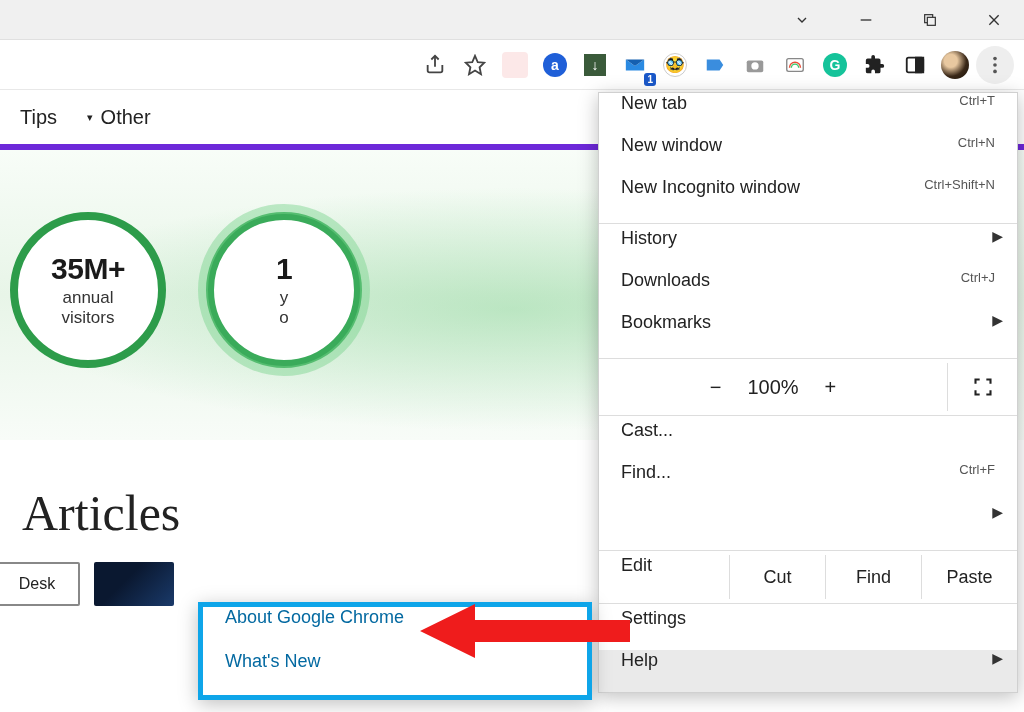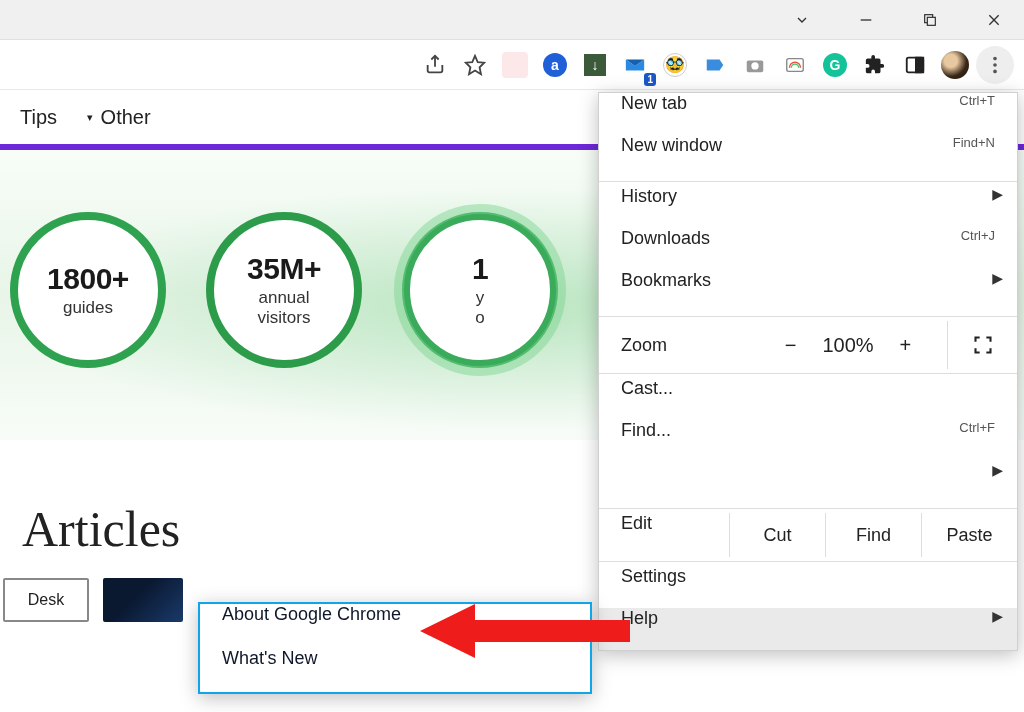--- a/index.html
+++ b/index.html
@@ -26,23 +26,23 @@
 .circles { position: absolute; top: 62px; left: 10px; display: flex; gap: 40px; }
 .circle { width: 156px; height: 156px; border-radius: 50%; background: #fff; display: flex; flex-direction: column; align-items: center; justify-content: center; border: 8px solid; position: relative; }
 .circle::after { content:""; position:absolute; inset:-16px; border-radius:50%; border:10px solid rgba(120,210,140,0.45); z-index:-1; }
 .circle.c1 { border-color: #2fa24f; }
 .circle.c2 { border-color: #34a853; }
 .circle.c3 { border-color: #2d9c4a; }
 .circle.c4 { border-color: #3aab5a; transform: translateX(0); }
 .circle .big { font-size: 30px; font-weight: 700; color: #1a1a1a; letter-spacing: -0.5px; }
 .circle .small { font-size: 17px; color: #333; text-align: center; line-height: 1.15; margin-top: 2px; }
 
-.heading { font-family: Georgia, "Times New Roman", serif; font-size: 50px; font-weight: 400; color: #222; margin: 60px 0 0 22px; }
-
-.thumbs { display: flex; gap: 14px; margin: 20px 0 0 0; padding-left: 9px; }
+.heading { font-family: Georgia, "Times New Roman", serif; font-size: 50px; font-weight: 400; color: #222; margin: 44px 0 0 22px; }
+
+.thumbs { display: flex; gap: 14px; margin: 20px 0 0 0; padding-left: 0; }
 .thumb1 { width: 86px; height: 44px; background: #fff; border: 2px solid #888; display: flex; align-items: center; justify-content: center; font-size: 16px; color: #222; border-radius: 2px; margin-left:-6px;}
 .thumb2 { width: 80px; height: 44px; background: linear-gradient(135deg, #0a1830 40%, #1a3a6a 100%); border-radius: 2px; }
 
 
 .main-menu { position: absolute; top: 92px; right: 6px; width: 420px; background: #fff; border: 1px solid #d0d0d0; box-shadow: 0 4px 18px rgba(0,0,0,0.25); font-size: 18px; color: #222; }
 .mm-row { display: flex; align-items: flex-start; height: 42px; padding: 0 22px; cursor: pointer; position: relative; }
 .mm-row:hover, .mm-row.hover { background: #eaeaea; }
 .mm-label { flex: 1; }
 .mm-short { color: #555; font-size: 13px; }
 .mm-arrow { position: absolute; right: 14px; font-size: 14px; color: #333; }
@@ -51,21 +51,21 @@
 .zoom-row .zlabel { padding-left: 22px; width: 150px; }
 .zoom-ctrl { flex: 1; display: flex; align-items: center; justify-content: center; gap: 26px; font-size: 20px; }
 .zoom-ctrl span { cursor: pointer; }
 .zoom-full { width: 70px; display: flex; align-items: center; justify-content: center; border-left: 1px solid #ddd; height: 100%; cursor: pointer; }
 .edit-row { display: flex; align-items: flex-start; height: 44px; }
 .edit-row .elabel { padding-left: 22px; width: 130px; }
 .edit-btns { flex: 1; display: flex; height: 100%; }
 .edit-btns div { flex: 1; display: flex; align-items: center; justify-content: center; border-left: 1px solid #ddd; cursor: pointer; }
 
 
-.sub-menu { position: absolute; top: 602px; left: 198px; width: 394px; background: #fff; border: 2px solid #0ea5e9; box-shadow: 0 4px 18px rgba(0,0,0,0.25); font-size: 18px; color: #0f172a; }
+.sub-menu { position: absolute; top: 602px; left: 198px; width: 394px; background: #fff; border: 5px solid #0ea5e9; box-shadow: 0 4px 18px rgba(0,0,0,0.25); font-size: 18px; color: #0369a1; }
 .sub-menu .mm-row { height: 44px; }
 
 
 .red-arrow { position: absolute; top: 596px; left: 420px; pointer-events: none; }
 
 
 .ext-badge { position: relative; }
 .ext-badge .badge { position: absolute; bottom: -2px; right: -2px; background: #1a58c9; color: #fff; font-size: 10px; font-weight: bold; padding: 1px 3px; border-radius: 3px; }
 </style>
 </head>
@@ -184,24 +184,20 @@
   </div>
   <div class="nav-spacer"></div>
   <div class="dark-mode">
     <span>Dark mode</span>
   </div>
 </div>
 
 <div class="hero">
   <div class="hero-glow"></div>
   <div class="circles">
-    <div class="circle c1">
-      <div class="big">1800+</div>
-      <div class="small">guides</div>
-    </div>
     <div class="circle c3">
       <div class="big">35M+</div>
       <div class="small"><span>annual</span><br><span>visitors</span></div>
     </div>
     <div class="circle c4">
       <div class="big">1</div>
       <div class="small"><span>y</span><br><span>o</span></div>
     </div>
   </div>
 </div>
@@ -215,38 +211,41 @@
   <div class="thumb2"></div>
 </div>
 
 <div class="main-menu">
   <div class="mm-row">
     <span class="mm-label">New tab</span>
     <span class="mm-short">Ctrl+T</span>
   </div>
   <div class="mm-row">
     <span class="mm-label">New window</span>
-    <span class="mm-short">Find+N</span>
+    <span class="mm-short">Ctrl+N</span>
+  </div>
+  <div class="mm-row">
+    <span class="mm-label">New Incognito window</span>
+    <span class="mm-short">Ctrl+Shift+N</span>
   </div>
   <div class="mm-sep"></div>
   <div class="mm-row">
     <span class="mm-label">History</span>
     <span class="mm-arrow">▶</span>
   </div>
   <div class="mm-row">
     <span class="mm-label">Downloads</span>
     <span class="mm-short">Ctrl+J</span>
   </div>
   <div class="mm-row">
     <span class="mm-label">Bookmarks</span>
     <span class="mm-arrow">▶</span>
   </div>
   <div class="mm-sep"></div>
   <div class="zoom-row">
-    <span class="zlabel">Zoom</span>
     <div class="zoom-ctrl">
       <span>−</span>
       <span>100%</span>
       <span>+</span>
     </div>
     <div class="zoom-full">
       <svg width="20" height="20" viewBox="0 0 24 24" fill="none" stroke="#222" stroke-width="2.5">
           <path d="M3 8V3h5M21 8V3h-5M3 16v5h5M21 16v5h-5"></path>
         </svg>
     </div>

